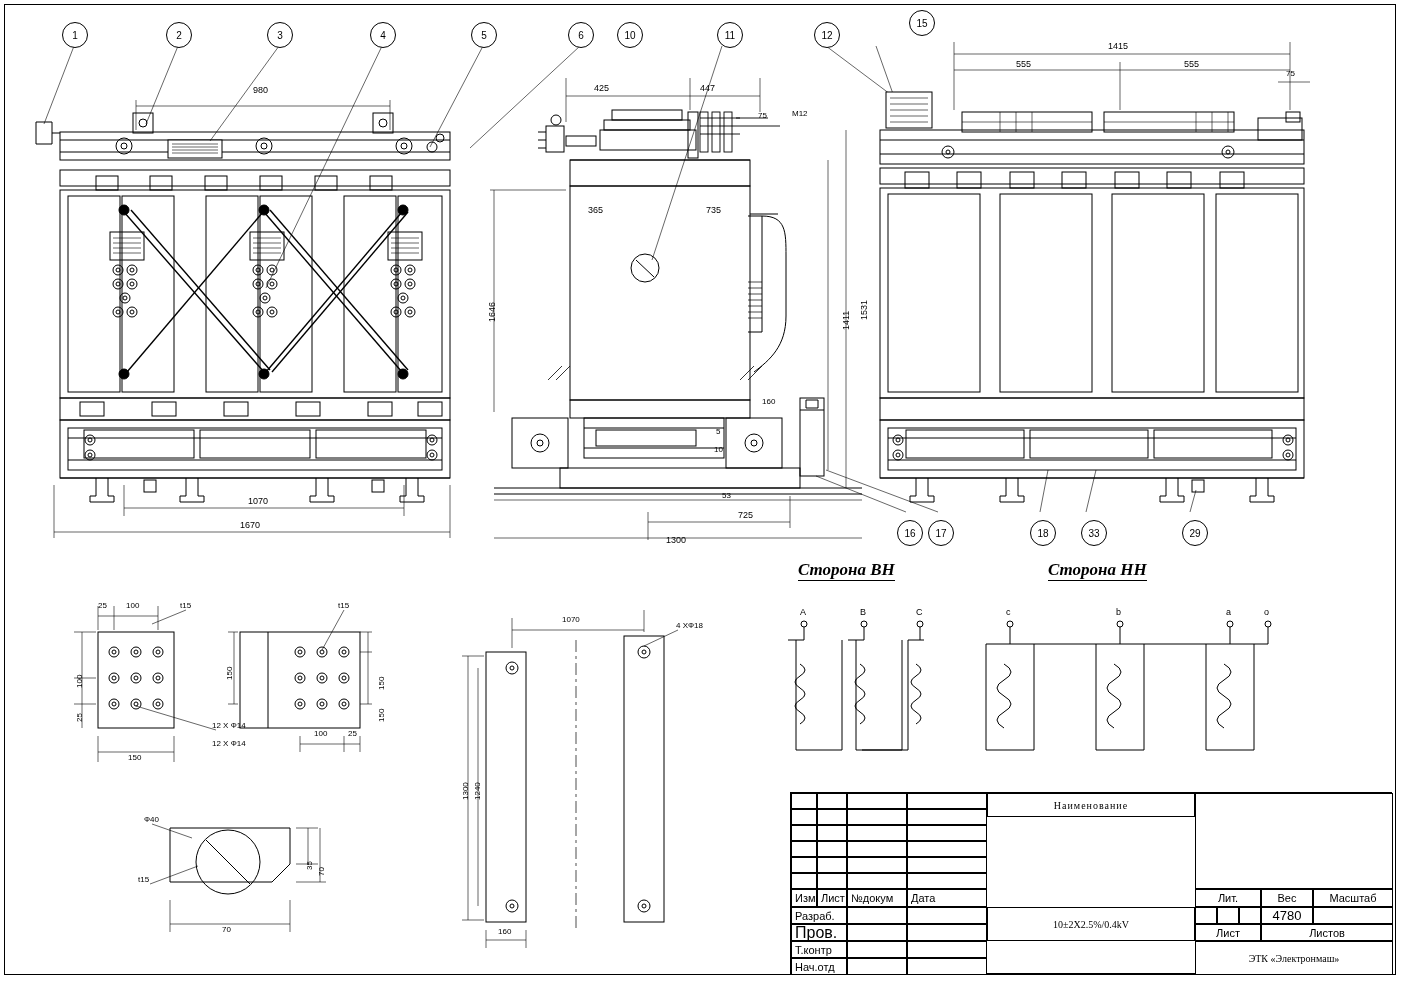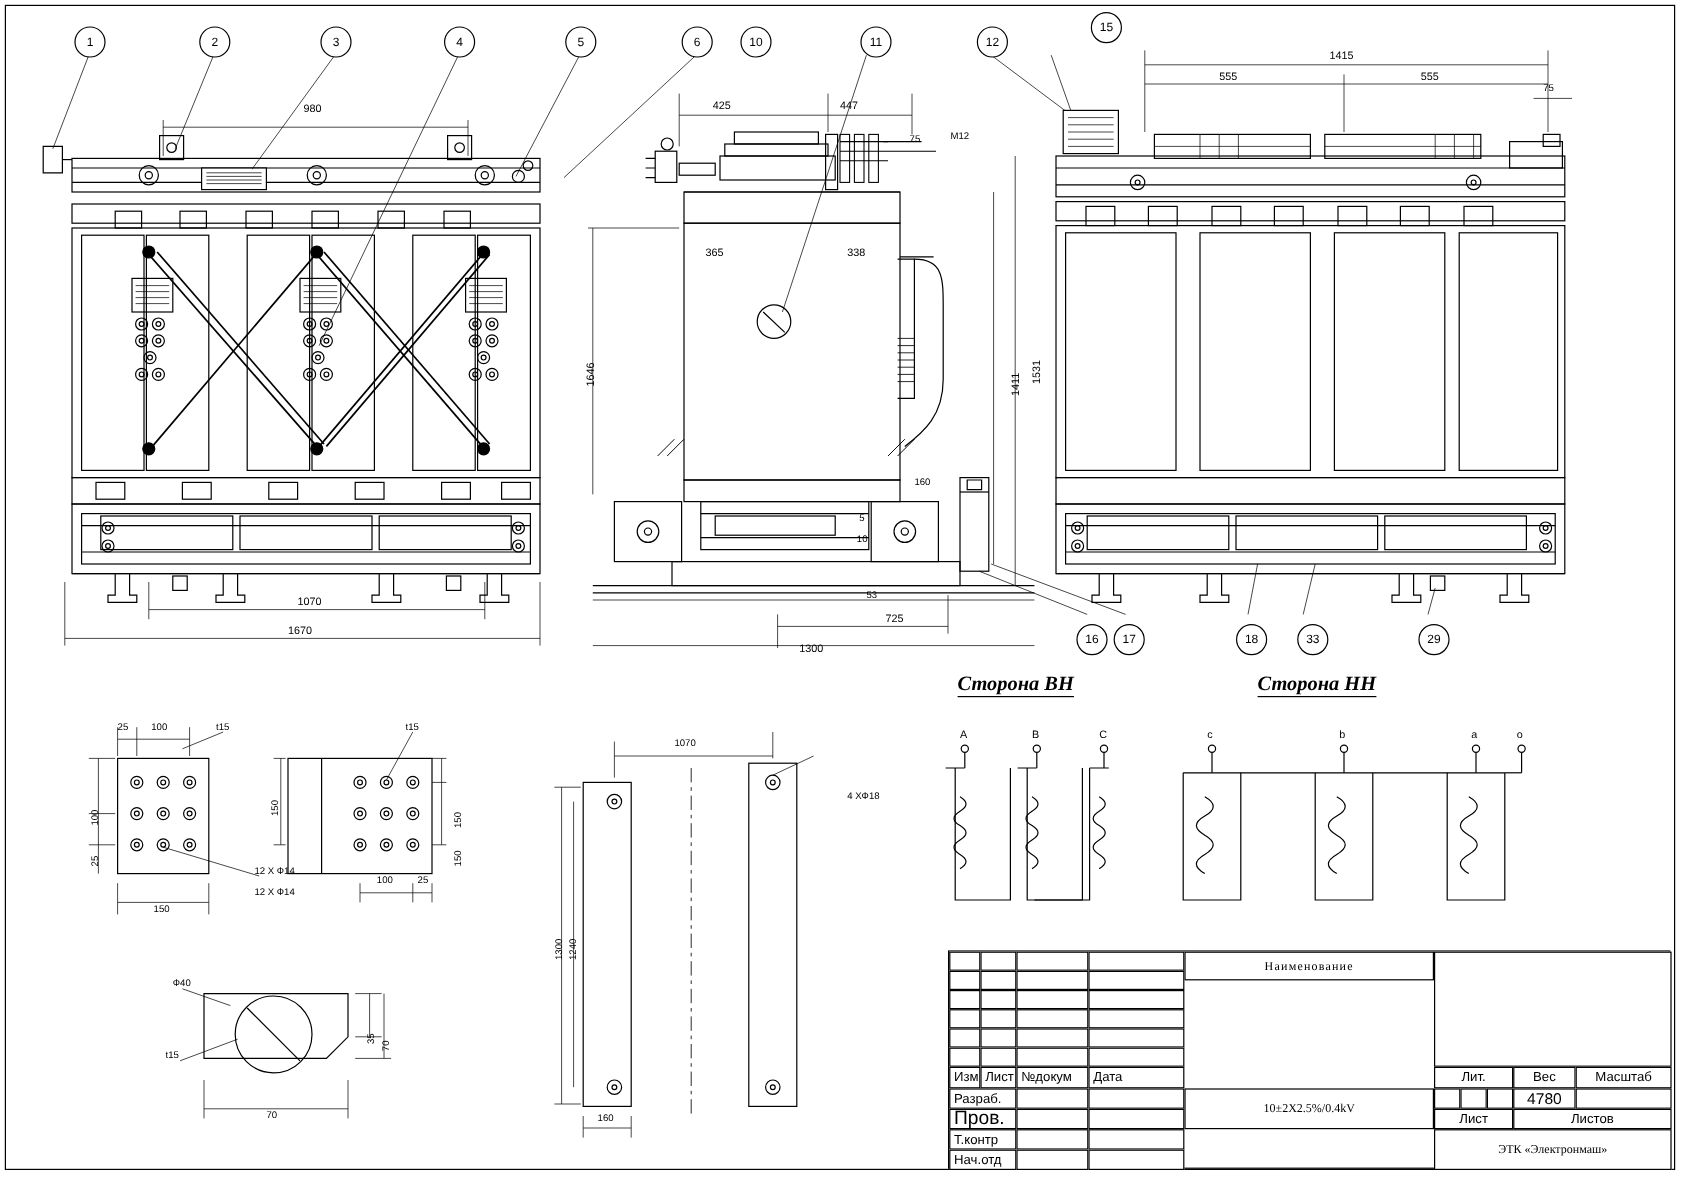--- a/index.html
+++ b/index.html
@@ -573,21 +573,21 @@
 
   <div class="lbl" style="left:253px;top:86px;">980</div>
   <div class="lbl" style="left:248px;top:497px;">1070</div>
   <div class="lbl" style="left:240px;top:521px;">1670</div>
 
   <div class="lbl" style="left:594px;top:84px;">425</div>
   <div class="lbl" style="left:700px;top:84px;">447</div>
   <div class="lbl sm" style="left:758px;top:112px;">75</div>
   <div class="lbl sm" style="left:792px;top:110px;">M12</div>
   <div class="lbl" style="left:588px;top:206px;">365</div>
-  <div class="lbl" style="left:706px;top:206px;">338</div>
+  <div class="lbl" style="left:706px;top:206px;">735</div>
   <div class="lbl vert" style="left:488px;top:322px;">1646</div>
   <div class="lbl vert" style="left:842px;top:330px;">1411</div>
   <div class="lbl vert" style="left:860px;top:320px;">1531</div>
   <div class="lbl sm" style="left:762px;top:398px;">160</div>
   <div class="lbl sm" style="left:716px;top:428px;">5</div>
   <div class="lbl sm" style="left:714px;top:446px;">10</div>
   <div class="lbl sm" style="left:722px;top:492px;">53</div>
   <div class="lbl" style="left:738px;top:511px;">725</div>
   <div class="lbl" style="left:666px;top:536px;">1300</div>
 
@@ -620,21 +620,21 @@
   <div class="lbl sm" style="left:212px;top:740px;">12 X Ф14</div>
   <div class="lbl sm" style="left:128px;top:754px;">150</div>
   <div class="lbl sm vert" style="left:226px;top:680px;">150</div>
   <div class="lbl sm" style="left:314px;top:730px;">100</div>
   <div class="lbl sm" style="left:348px;top:730px;">25</div>
   <div class="lbl sm" style="left:338px;top:602px;">t15</div>
   <div class="lbl sm vert" style="left:378px;top:690px;">150</div>
   <div class="lbl sm vert" style="left:378px;top:722px;">150</div>
 
   <div class="lbl sm" style="left:562px;top:616px;">1070</div>
-  <div class="lbl sm" style="left:676px;top:660px;margin-left:30px;">4 XФ18</div>
+  <div class="lbl sm" style="left:676px;top:622px;">4 XФ18</div>
   <div class="lbl sm vert" style="left:462px;top:800px;">1300</div>
   <div class="lbl sm vert" style="left:474px;top:800px;">1240</div>
   <div class="lbl sm" style="left:498px;top:928px;">160</div>
 
   <div class="lbl sm" style="left:144px;top:816px;">Ф40</div>
   <div class="lbl sm" style="left:138px;top:876px;">t15</div>
   <div class="lbl sm vert" style="left:306px;top:870px;">35</div>
   <div class="lbl sm vert" style="left:318px;top:876px;">70</div>
   <div class="lbl sm" style="left:222px;top:926px;">70</div>
 

